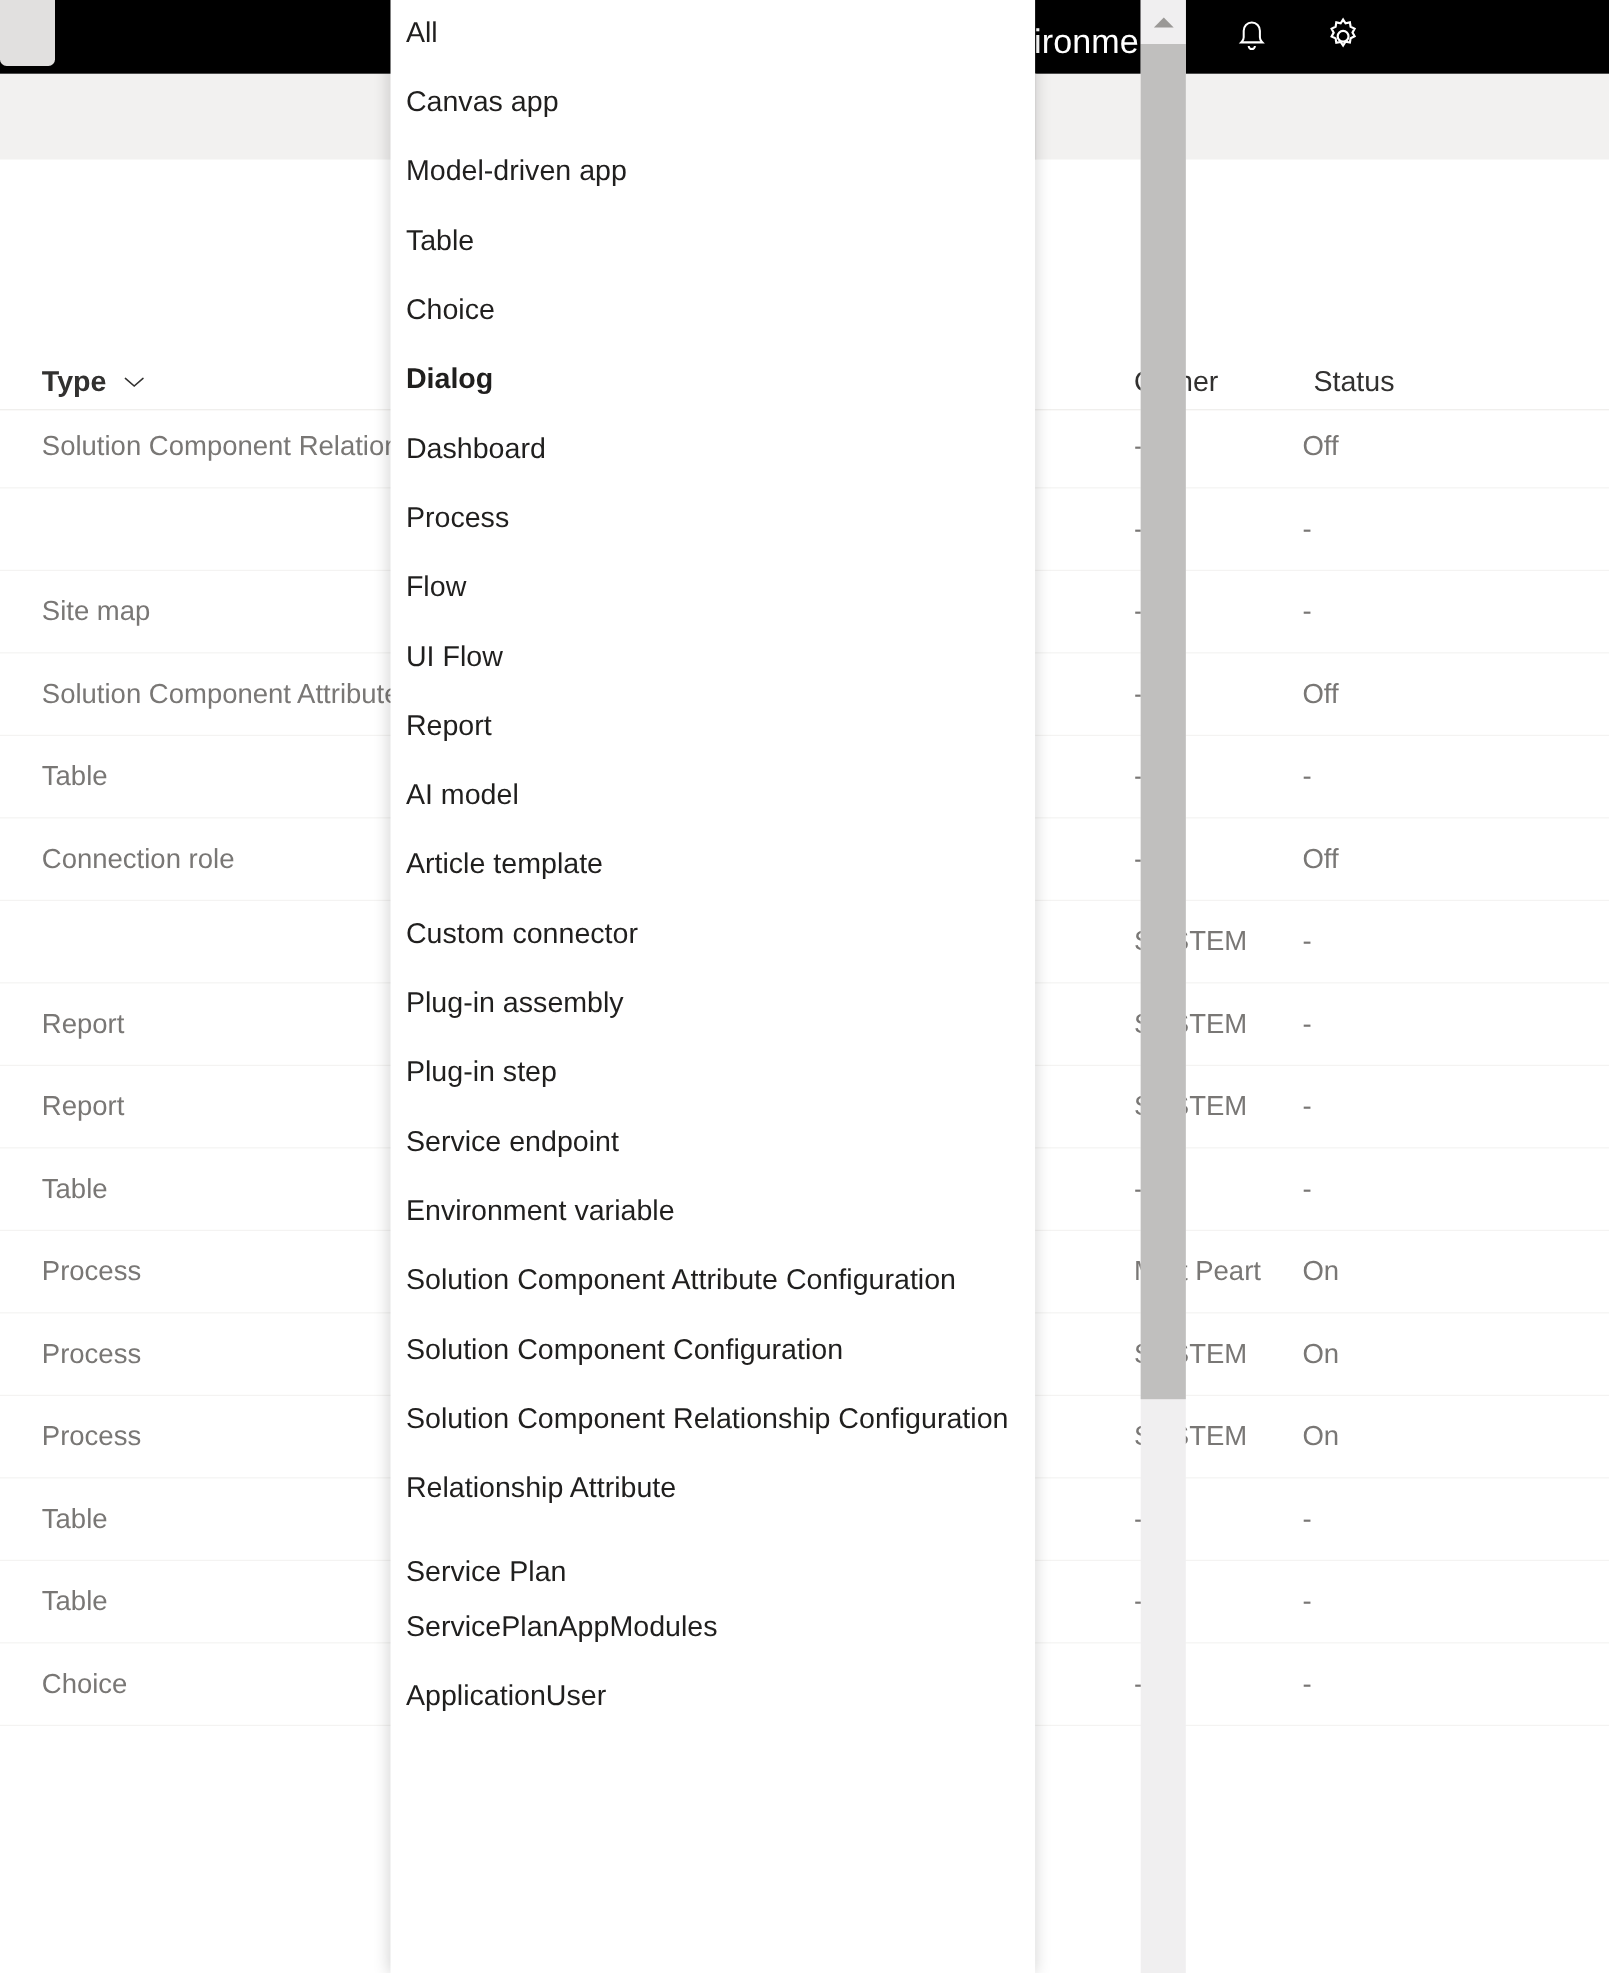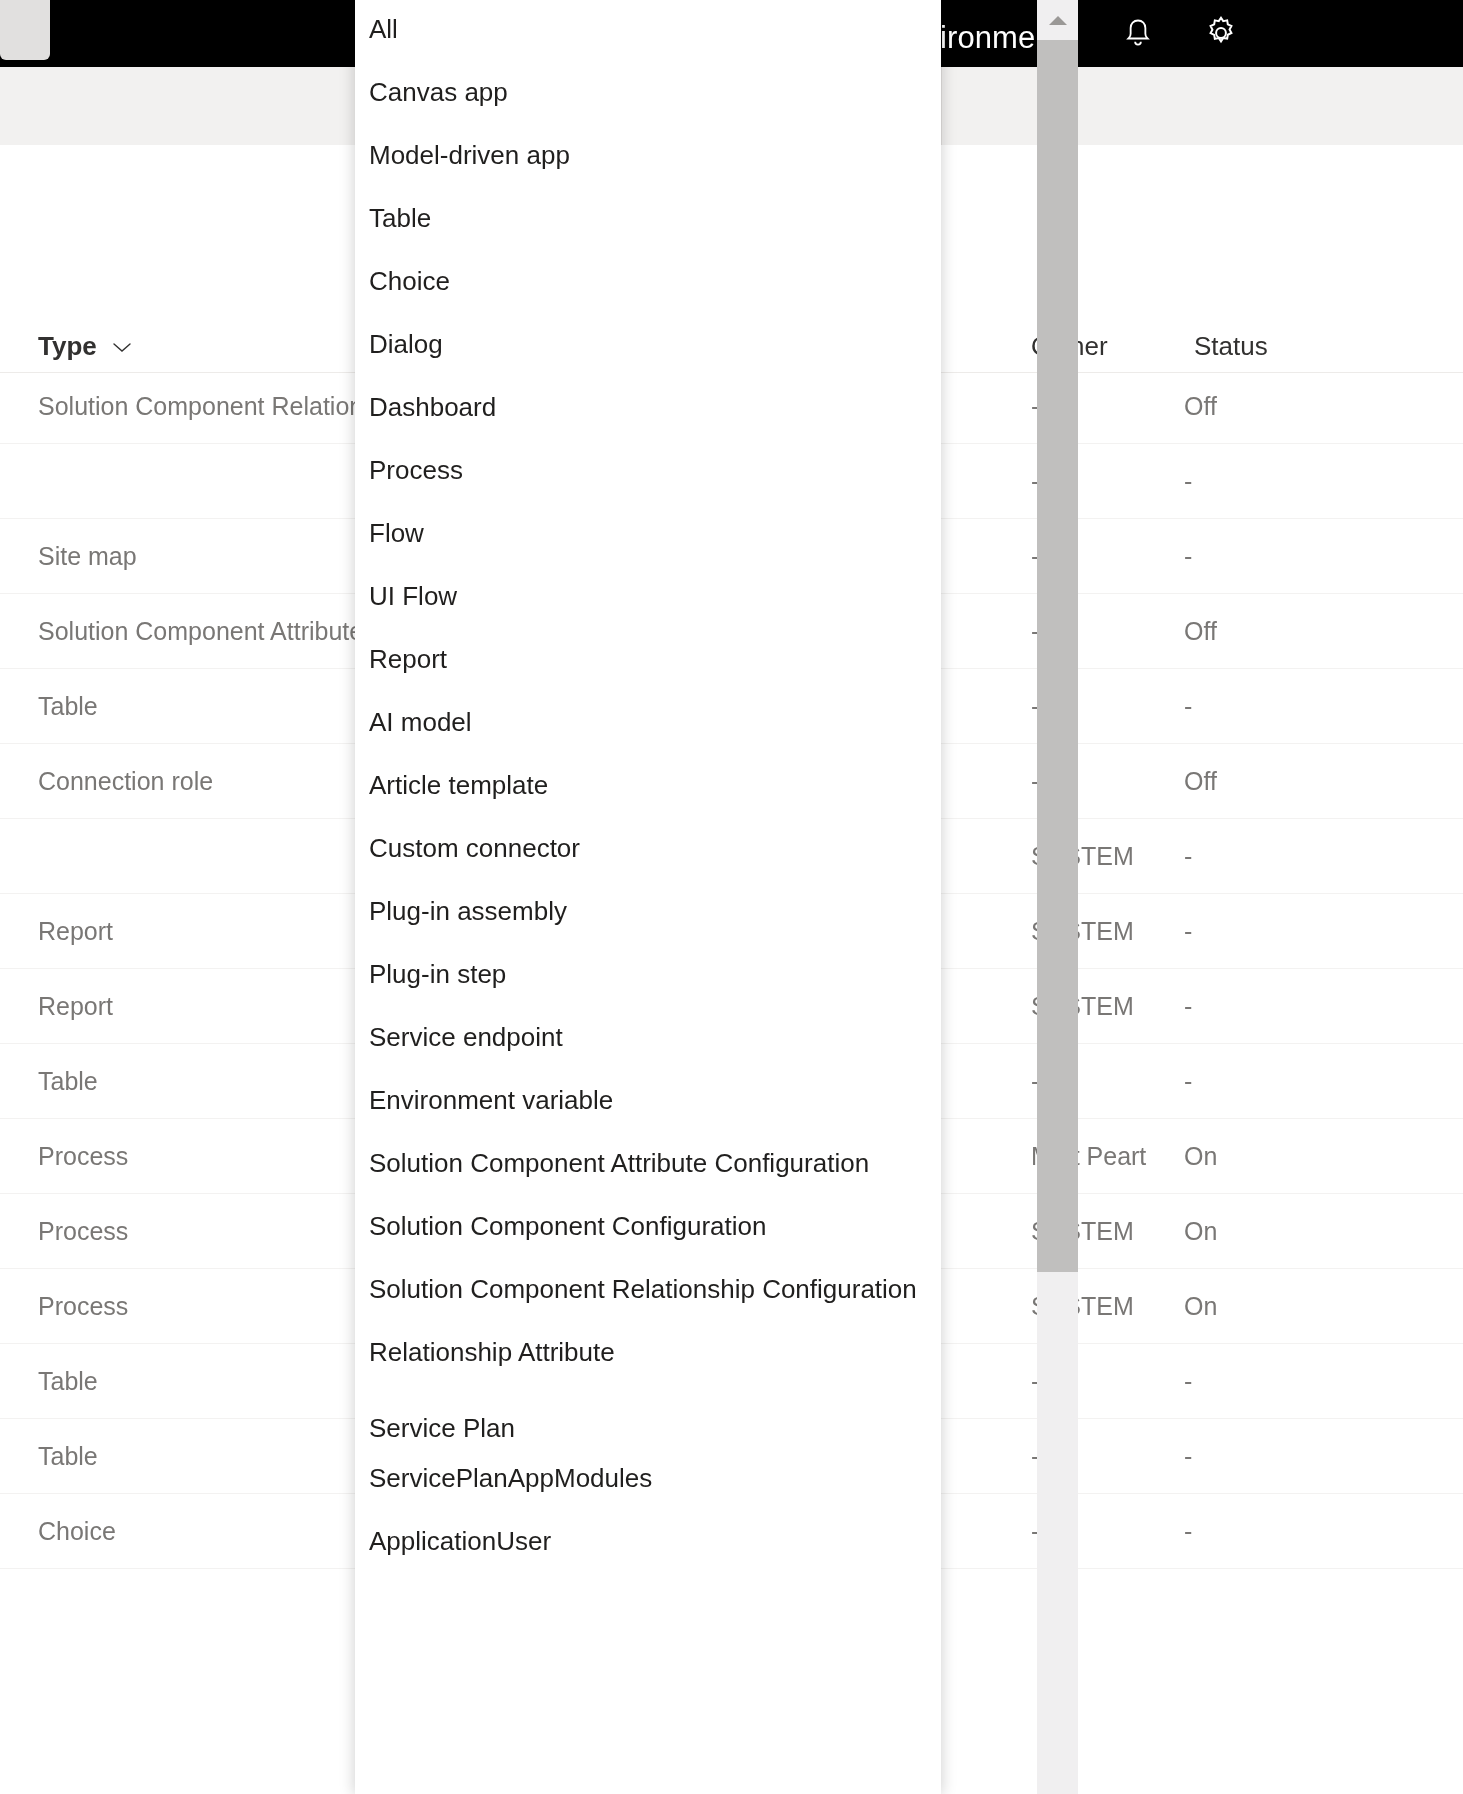--- a/index.html
+++ b/index.html
@@ -273,21 +273,21 @@
       </div>
       <div class="flyout-item" style="top: 124px;">
         <span class="txt">Model-driven app</span>
       </div>
       <div class="flyout-item" style="top: 187px;">
         <span class="txt">Table</span>
       </div>
       <div class="flyout-item" style="top: 250px;">
         <span class="txt">Choice</span>
       </div>
-      <div class="flyout-item" style="top: 313px;">
+      <div class="flyout-item" style="top: 313px; font-weight: bold;">
         <span class="txt">Dialog</span>
       </div>
       <div class="flyout-item" style="top: 376px;">
         <span class="txt">Dashboard</span>
       </div>
       <div class="flyout-item" style="top: 439px;">
         <span class="txt">Process</span>
       </div>
       <div class="flyout-item" style="top: 502px;">
         <span class="txt">Flow</span>

